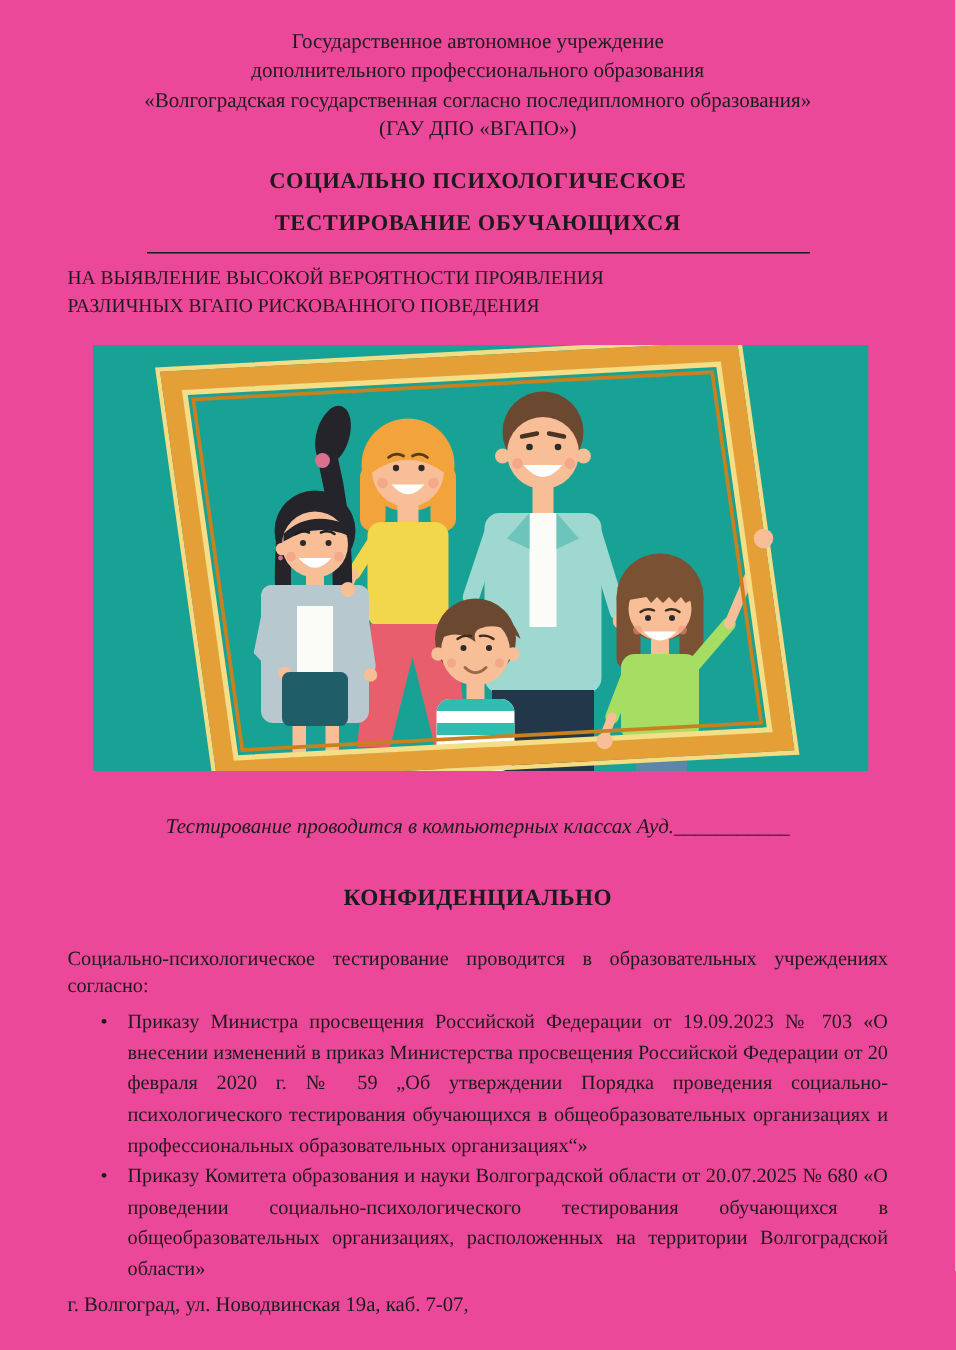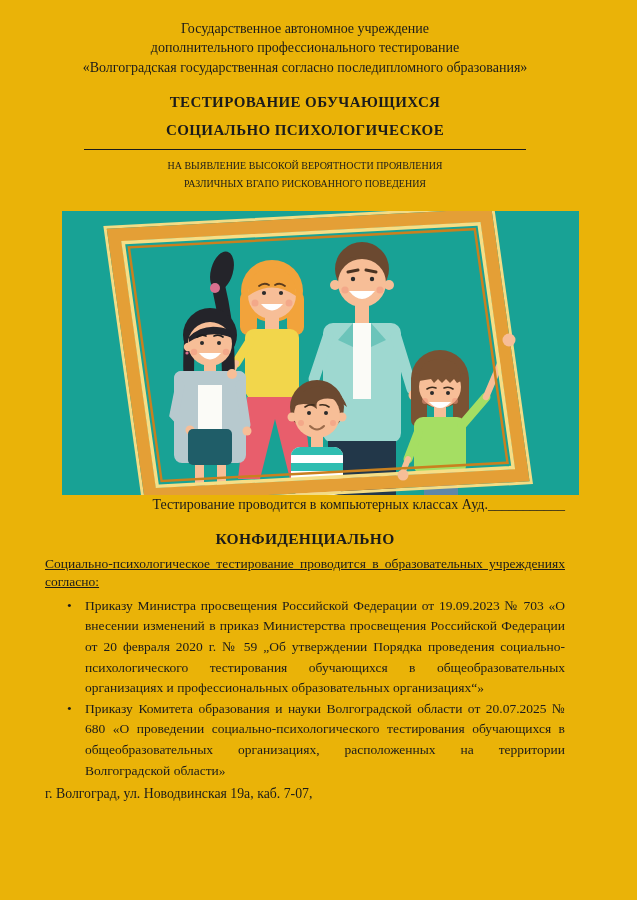--- a/index.html
+++ b/index.html
@@ -1,63 +1,64 @@
 <!DOCTYPE html>
 <html lang="ru"><head>
 <meta charset="utf-8">
 <style>
   html,body{margin:0;padding:0;background:#fff;}
   .page{
     position:relative;
     width:637px;height:900px;
-    background:#eab308;
+    background:#ec4899;
     font-family:"Liberation Serif","DejaVu Serif",serif;
     color:#1b1b1b;
     box-sizing:border-box;
-    padding:19px 72px 0 45px;
+    padding:19px 45px 0 45px;
     overflow:hidden;
   }
   .org-header{ text-align:center; font-size:14px; line-height:19.3px; }
   .main-title{
     margin-top:11px; text-align:center;
     font-size:15px; font-weight:bold; line-height:28px; letter-spacing:.4px;
   }
   .title-rule{
     width:442px; margin:5px auto 0 auto;
     border:0; border-top:1.4px solid #1b1b1b; height:0;
   }
-  .subtitle{ margin-top:7px; text-align:center; font-size:10px; line-height:18.5px; }
+  .subtitle{ margin-top:7px; font-size:13px; line-height:18.5px; }
   .date-line{ margin-top:9px; text-align:center; font-size:14px; }
   .figure-wrap{ margin:17px 0 0 17px; width:517px; height:284px; }
   .figure-wrap svg{ display:block; }
-  .caption{ margin-top:2px; text-align:right; font-size:14px; }
-  .confidential{ margin-top:17px; text-align:center; font-size:15.5px; font-weight:bold; letter-spacing:.3px; }
-  .intro{ margin-top:7px; font-size:13.5px; line-height:18px; text-align:justify;text-decoration:underline; }
+  .caption{ margin-top:30px; text-align:center; font-size:14px;font-style:italic; }
+  .confidential{ margin-top:30px; text-align:center; font-size:15.5px; font-weight:bold; letter-spacing:.3px; }
+  .intro{ margin-top:22px; font-size:13.5px; line-height:18px; text-align:justify; }
   ul.law-list{ list-style:none; margin:5px 0 0 20px; padding:0; }
   ul.law-list li{
     position:relative; padding-left:20px; margin:0;
     font-size:13.5px; line-height:20.6px; text-align:justify;
   }
   ul.law-list .marker{ position:absolute; left:2px; top:0; }
   .footer{ margin-top:2px; font-size:13.8px; line-height:21.5px; }
 </style>
 </head>
 <body>
 
 <div class="page">
 
   <header class="org-header">
     <div>Государственное автономное учреждение</div>
-    <div>дополнительного профессионального тестирование</div>
+    <div>дополнительного профессионального образования</div>
     <div>«Волгоградская государственная согласно последипломного образования»</div>
+    <div>(ГАУ ДПО «ВГАПО»)</div>
   </header>
 
   <div class="main-title">
+    <div>СОЦИАЛЬНО ПСИХОЛОГИЧЕСКОЕ</div>
     <div>ТЕСТИРОВАНИЕ ОБУЧАЮЩИХСЯ</div>
-    <div>СОЦИАЛЬНО ПСИХОЛОГИЧЕСКОЕ</div>
   </div>
 
   <hr class="title-rule">
 
   <div class="subtitle">
     <div>НА ВЫЯВЛЕНИЕ ВЫСОКОЙ ВЕРОЯТНОСТИ ПРОЯВЛЕНИЯ</div>
     <div>РАЗЛИЧНЫХ ВГАПО РИСКОВАННОГО ПОВЕДЕНИЯ</div>
   </div>
 
 

